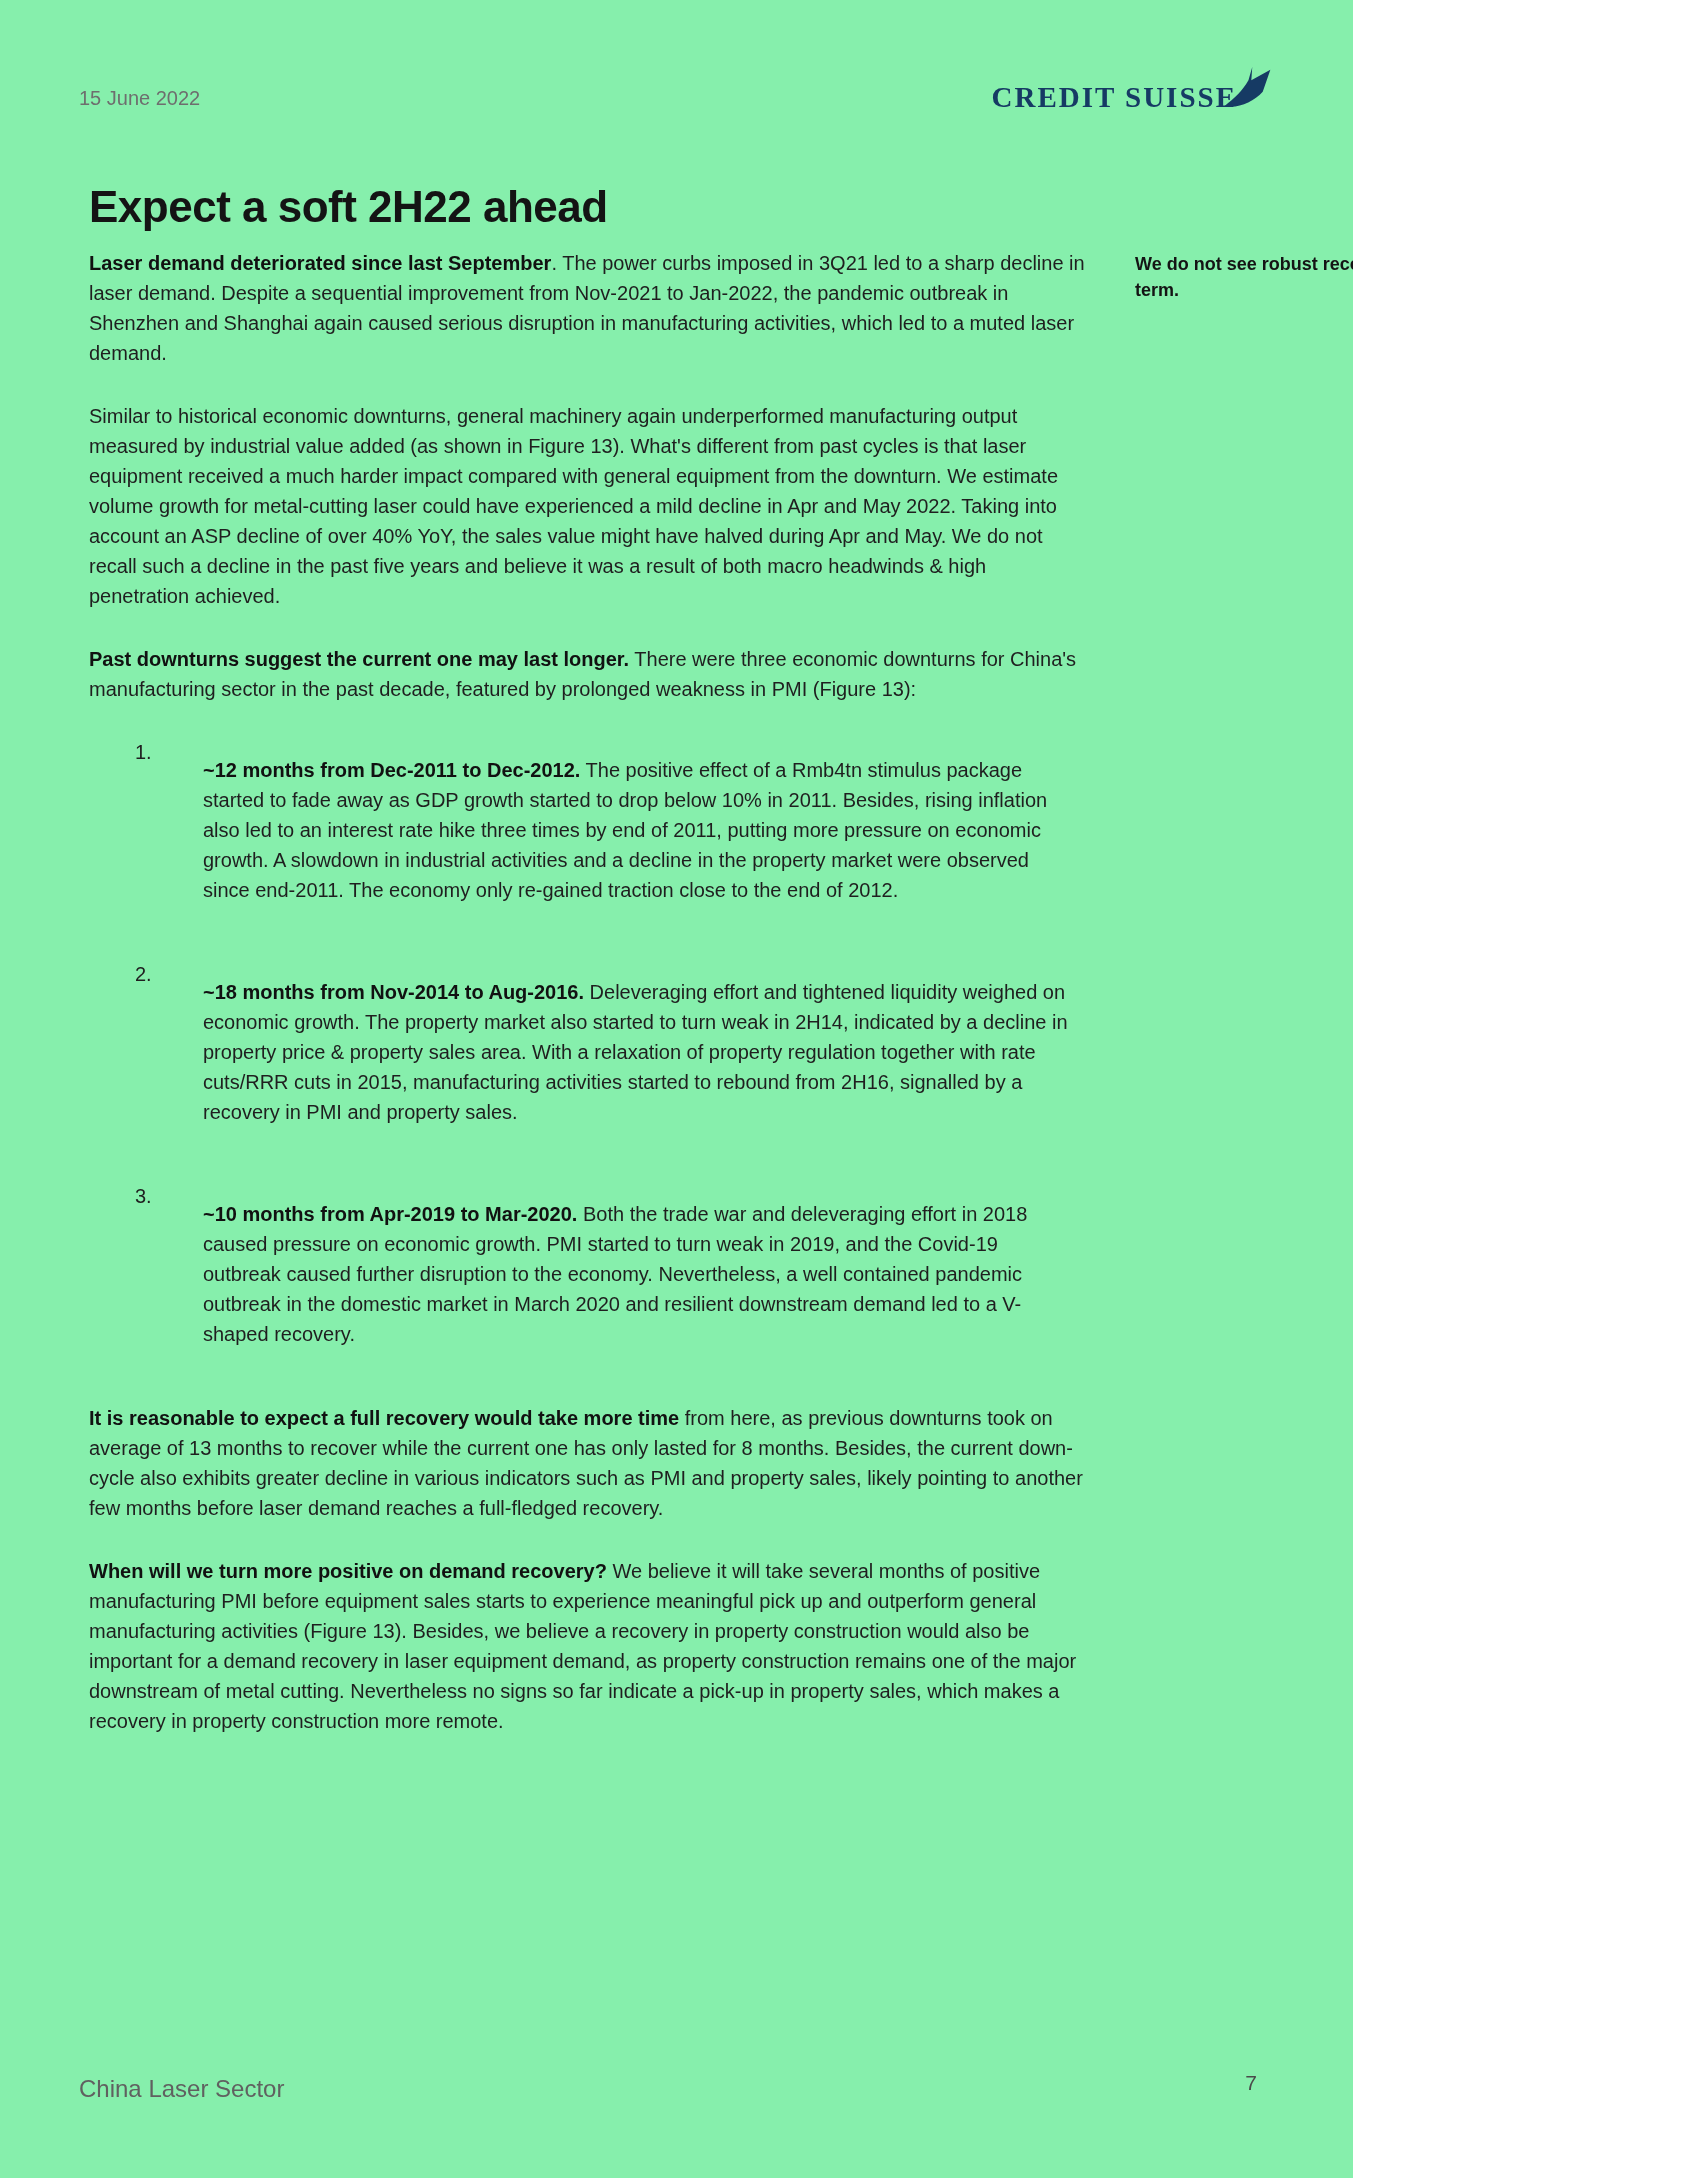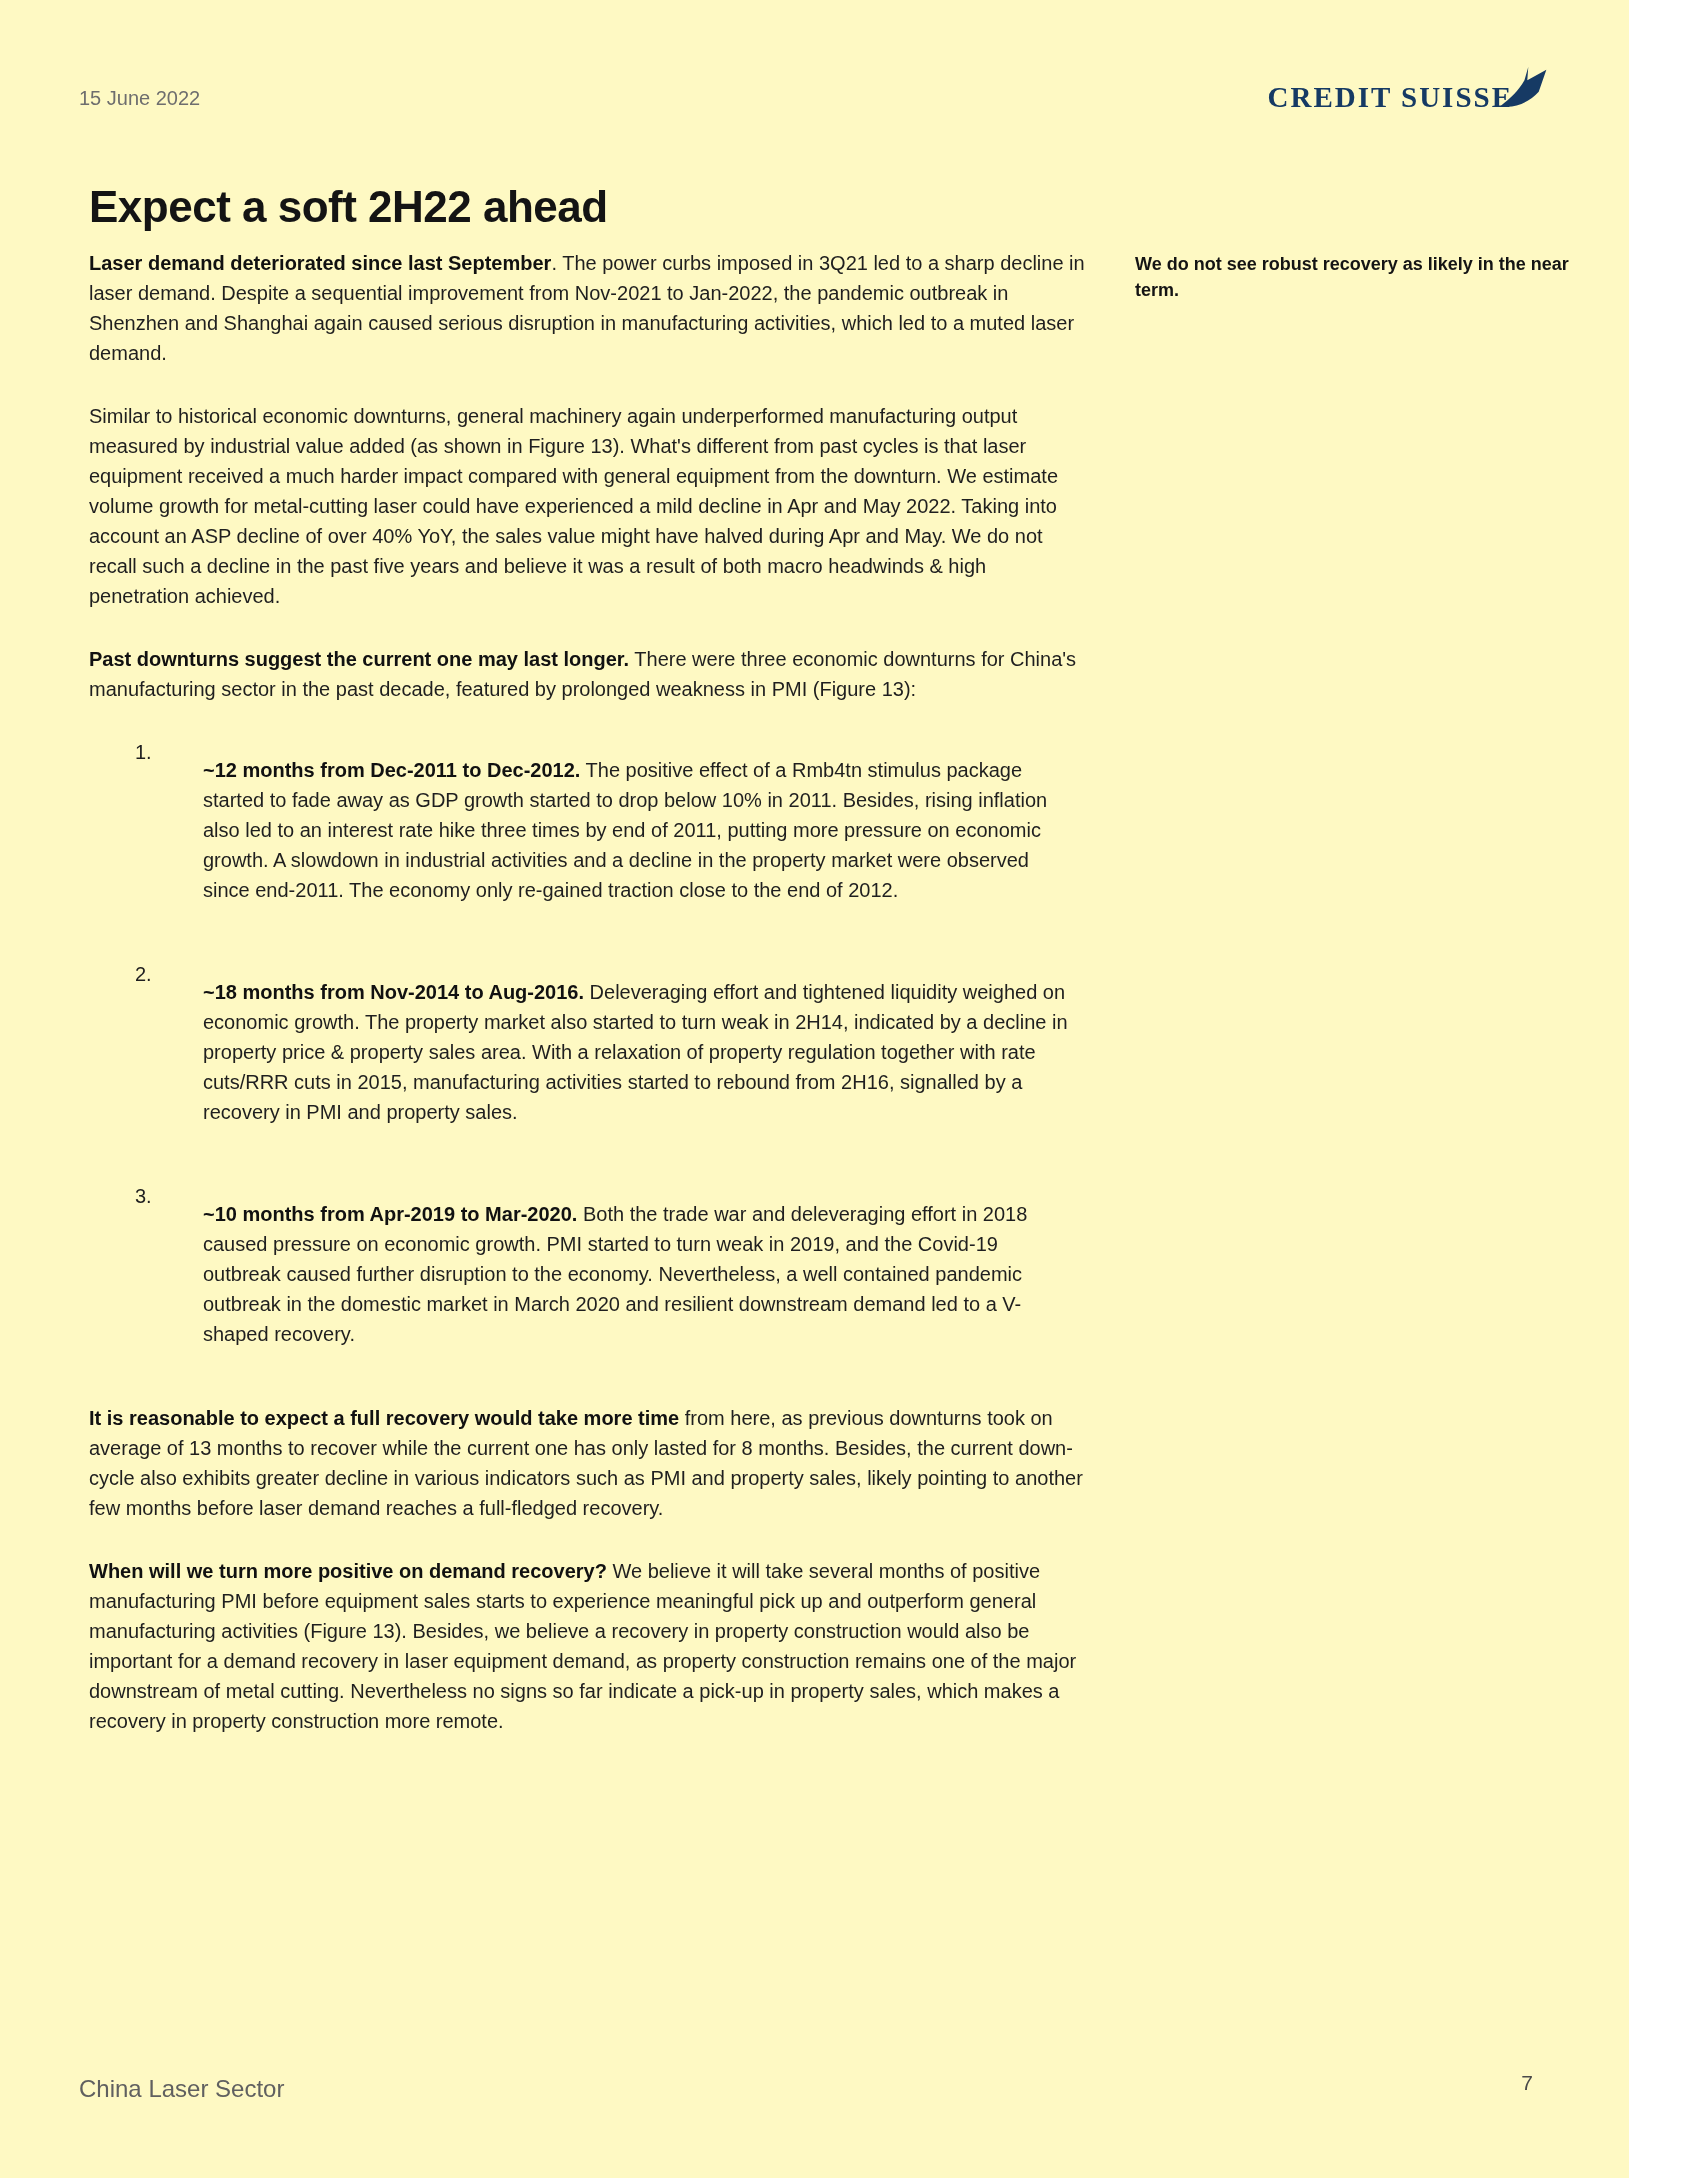--- a/index.html
+++ b/index.html
@@ -1,21 +1,21 @@
 <!DOCTYPE html>
 <html><head>
 <meta charset="utf-8">
 <title>Report Page</title>
 <style>
   html, body { margin: 0; padding: 0; background: #ffffff; }
   .page {
     position: relative;
-    width: 1629px;
+    width: 1353px;
     height: 2178px;
-    background: #fef9c3;
+    background: #86efac;
     font-family: "Liberation Sans", "DejaVu Sans", sans-serif;
     overflow: hidden;
   }
   .date {
     position: absolute;
     left: 79px;
     top: 87px;
     font-size: 20px;
     color: #6e6e6e;
   }

